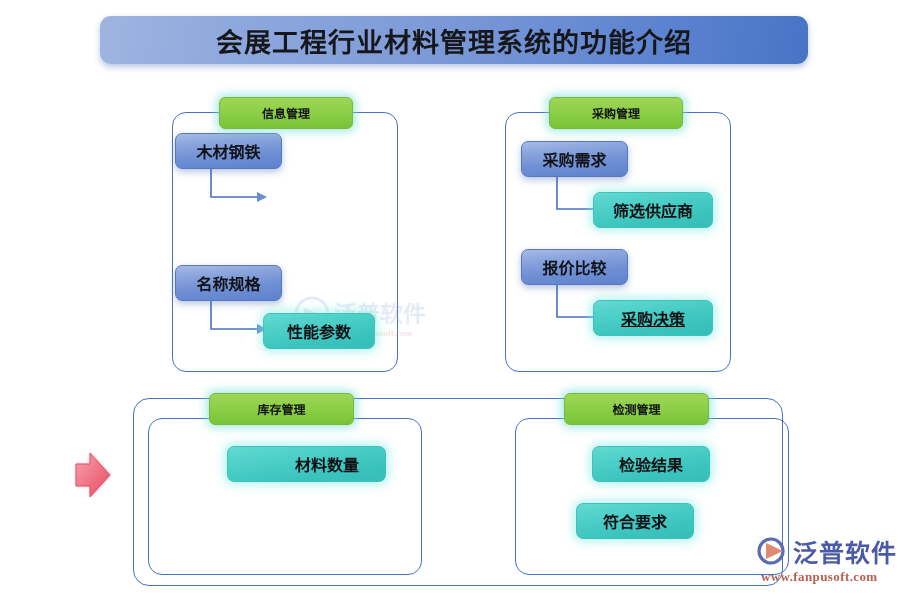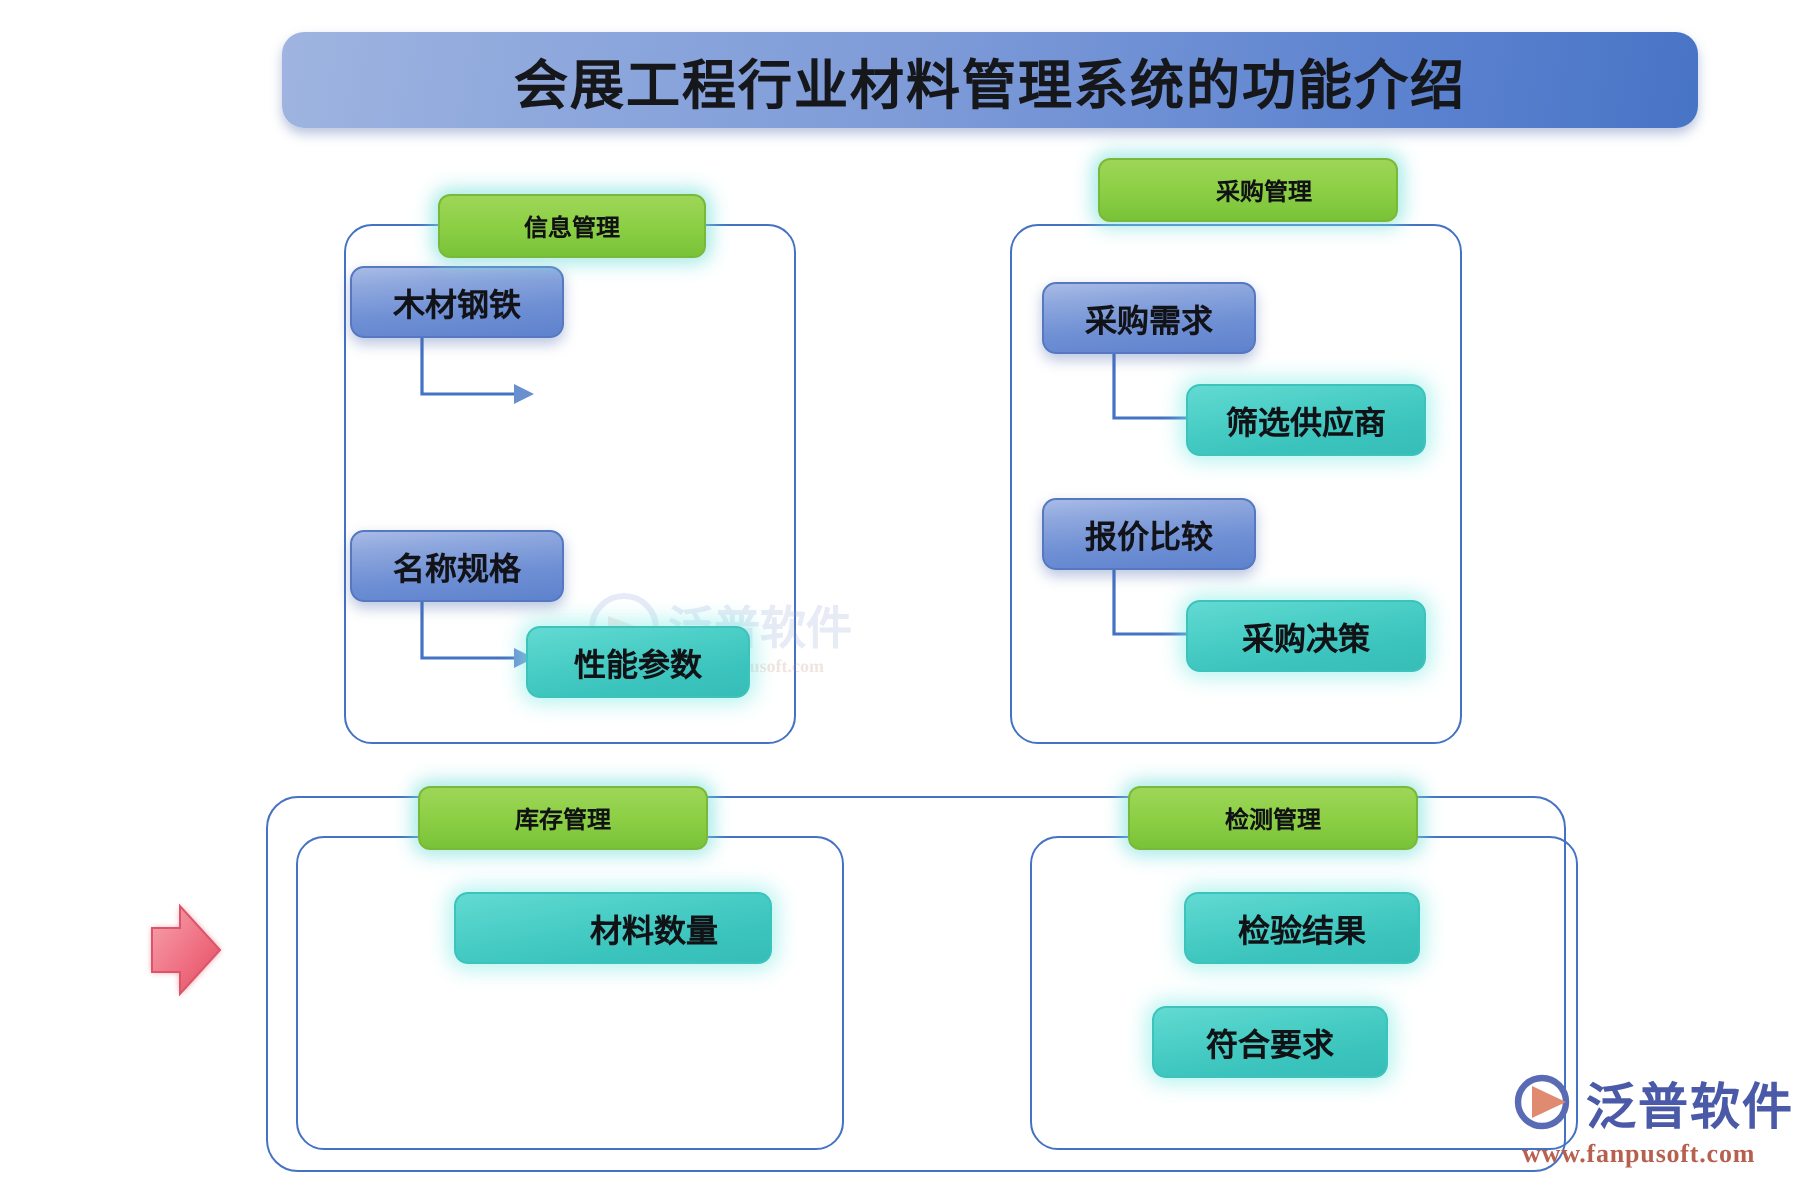--- a/index.html
+++ b/index.html
@@ -25,21 +25,20 @@
     left: 100px;
     top: 16px;
     width: 708px;
     height: 48px;
     border-radius: 11px;
     background: linear-gradient(100deg, #9fb4e0 0%, #8fa9dd 18%, #7e9bd8 45%, #5b82cf 80%, #4874c6 100%);
     box-shadow: 0 3px 6px rgba(60,90,160,0.35);
     display: flex;
     align-items: center;
     justify-content: center;
-    margin-left: 41px;
   }
   .title-text {
     font-size: 27px;
     font-weight: bold;
     color: #16171b;
     letter-spacing: 1px;
     white-space: nowrap;
     font-family: "Liberation Serif", "DejaVu Serif", serif;
   }
 
@@ -206,21 +205,21 @@
     <path d="M6 0 L6 31 L52 31" fill="none" stroke="#4472C4" stroke-width="1.6"></path>
     <path d="M52 26 L62 31 L52 36 Z" fill="#6a8fd0"></path>
   </svg>
 
   <div class="teal-box" style="left:263px; top:313px; width:110px;">
     <span>性能参数</span>
   </div>
 
   <div class="panel" style="left:505px; top:112px; width:224px; height:258px;"></div>
 
-  <div class="green-chip" style="left:549px; top:79px; width:132px;padding-left:16px;">
+  <div class="green-chip" style="left:549px; top:97px; width:132px;">
     <span>采购管理</span>
   </div>
 
   <div class="blue-box" style="left:521px; top:141px; width:105px;align-items:center;">
     <span>采购需求</span>
   </div>
 
   <svg class="connector" style="left:551px; top:174px; width:70px; height:44px;" viewBox="0 0 70 44">
     <path d="M6 0 L6 35 L42 35" fill="none" stroke="#4472C4" stroke-width="1.6"></path>
     <path d="M42 30 L52 35 L42 40 Z" fill="#6a8fd0"></path>
@@ -232,21 +231,21 @@
 
   <div class="blue-box" style="left:521px; top:249px; width:105px;">
     <span>报价比较</span>
   </div>
 
   <svg class="connector" style="left:551px; top:282px; width:70px; height:44px;" viewBox="0 0 70 44">
     <path d="M6 0 L6 35 L42 35" fill="none" stroke="#4472C4" stroke-width="1.6"></path>
     <path d="M42 30 L52 35 L42 40 Z" fill="#6a8fd0"></path>
   </svg>
 
-  <div class="teal-box" style="left:593px; top:300px; width:118px;">
+  <div class="teal-box" style="left:593px; top:300px; width:118px;text-decoration:underline;">
     <span>采购决策</span>
   </div>
 
   <div class="panel-wide" style="left:133px; top:398px; width:648px; height:186px;"></div>
 
   <div class="panel" style="left:148px; top:418px; width:272px; height:155px;"></div>
 
   <div class="green-chip" style="left:209px; top:393px; width:143px;">
     <span>库存管理</span>
   </div>

